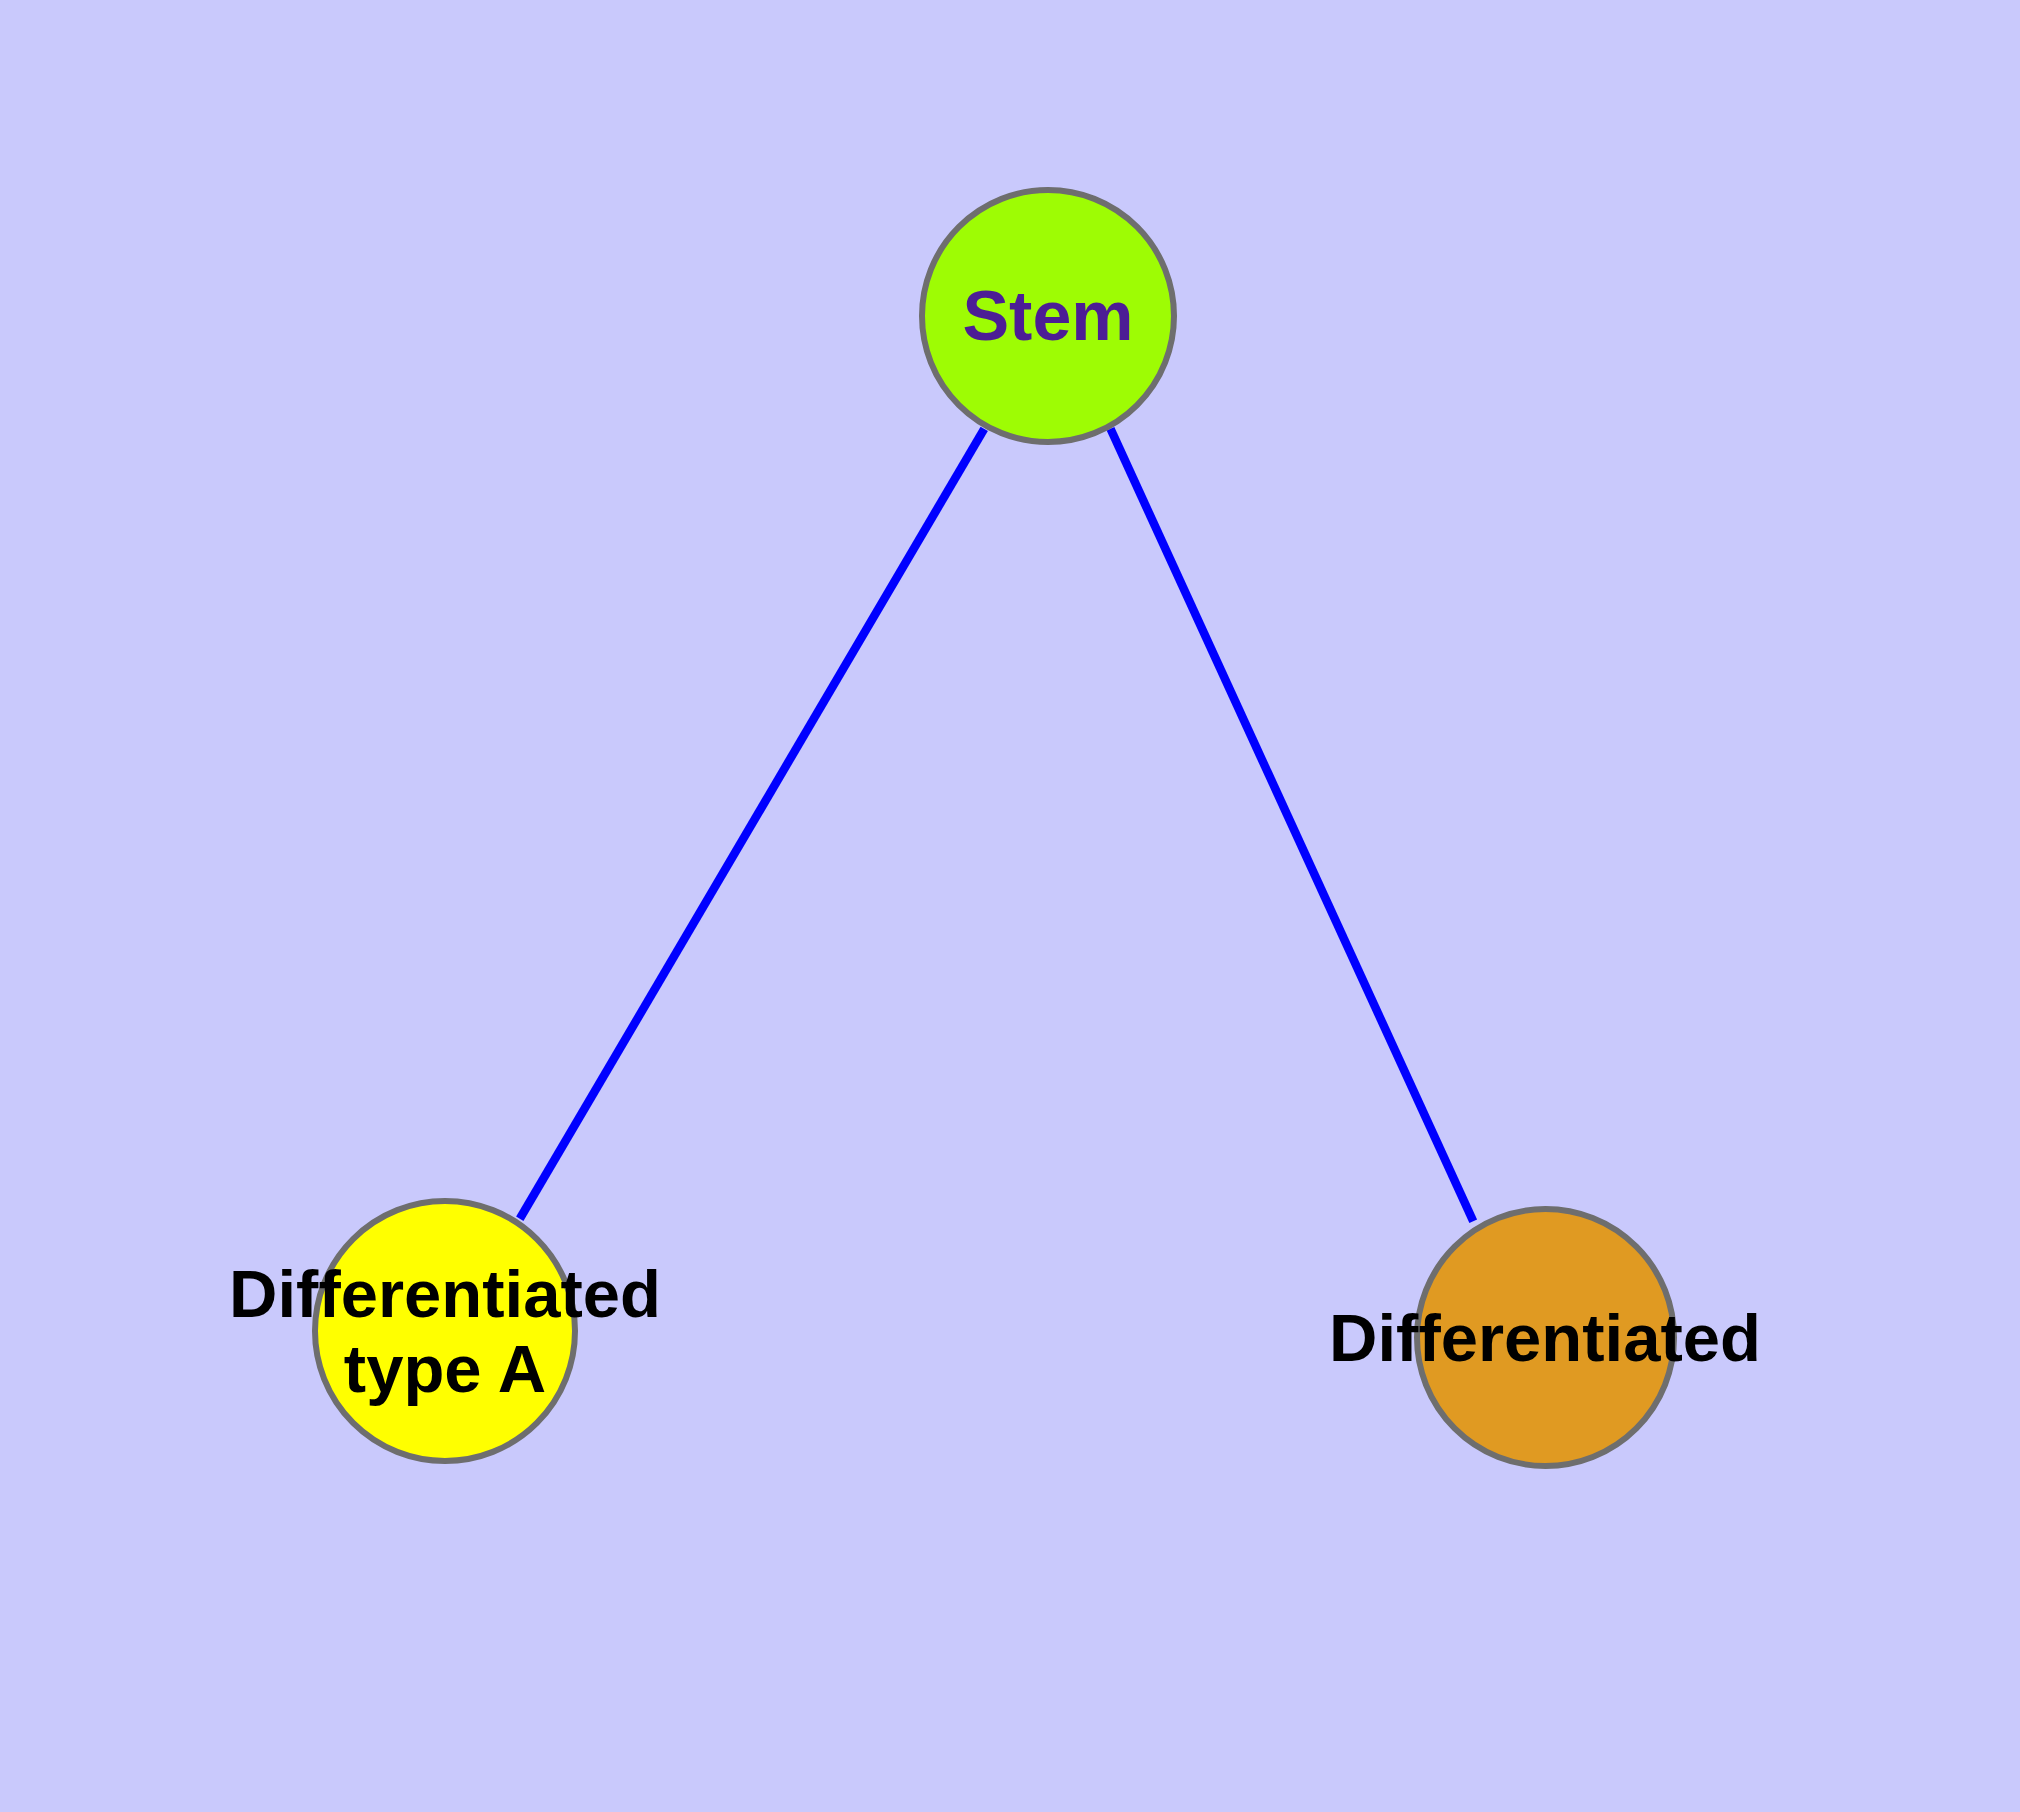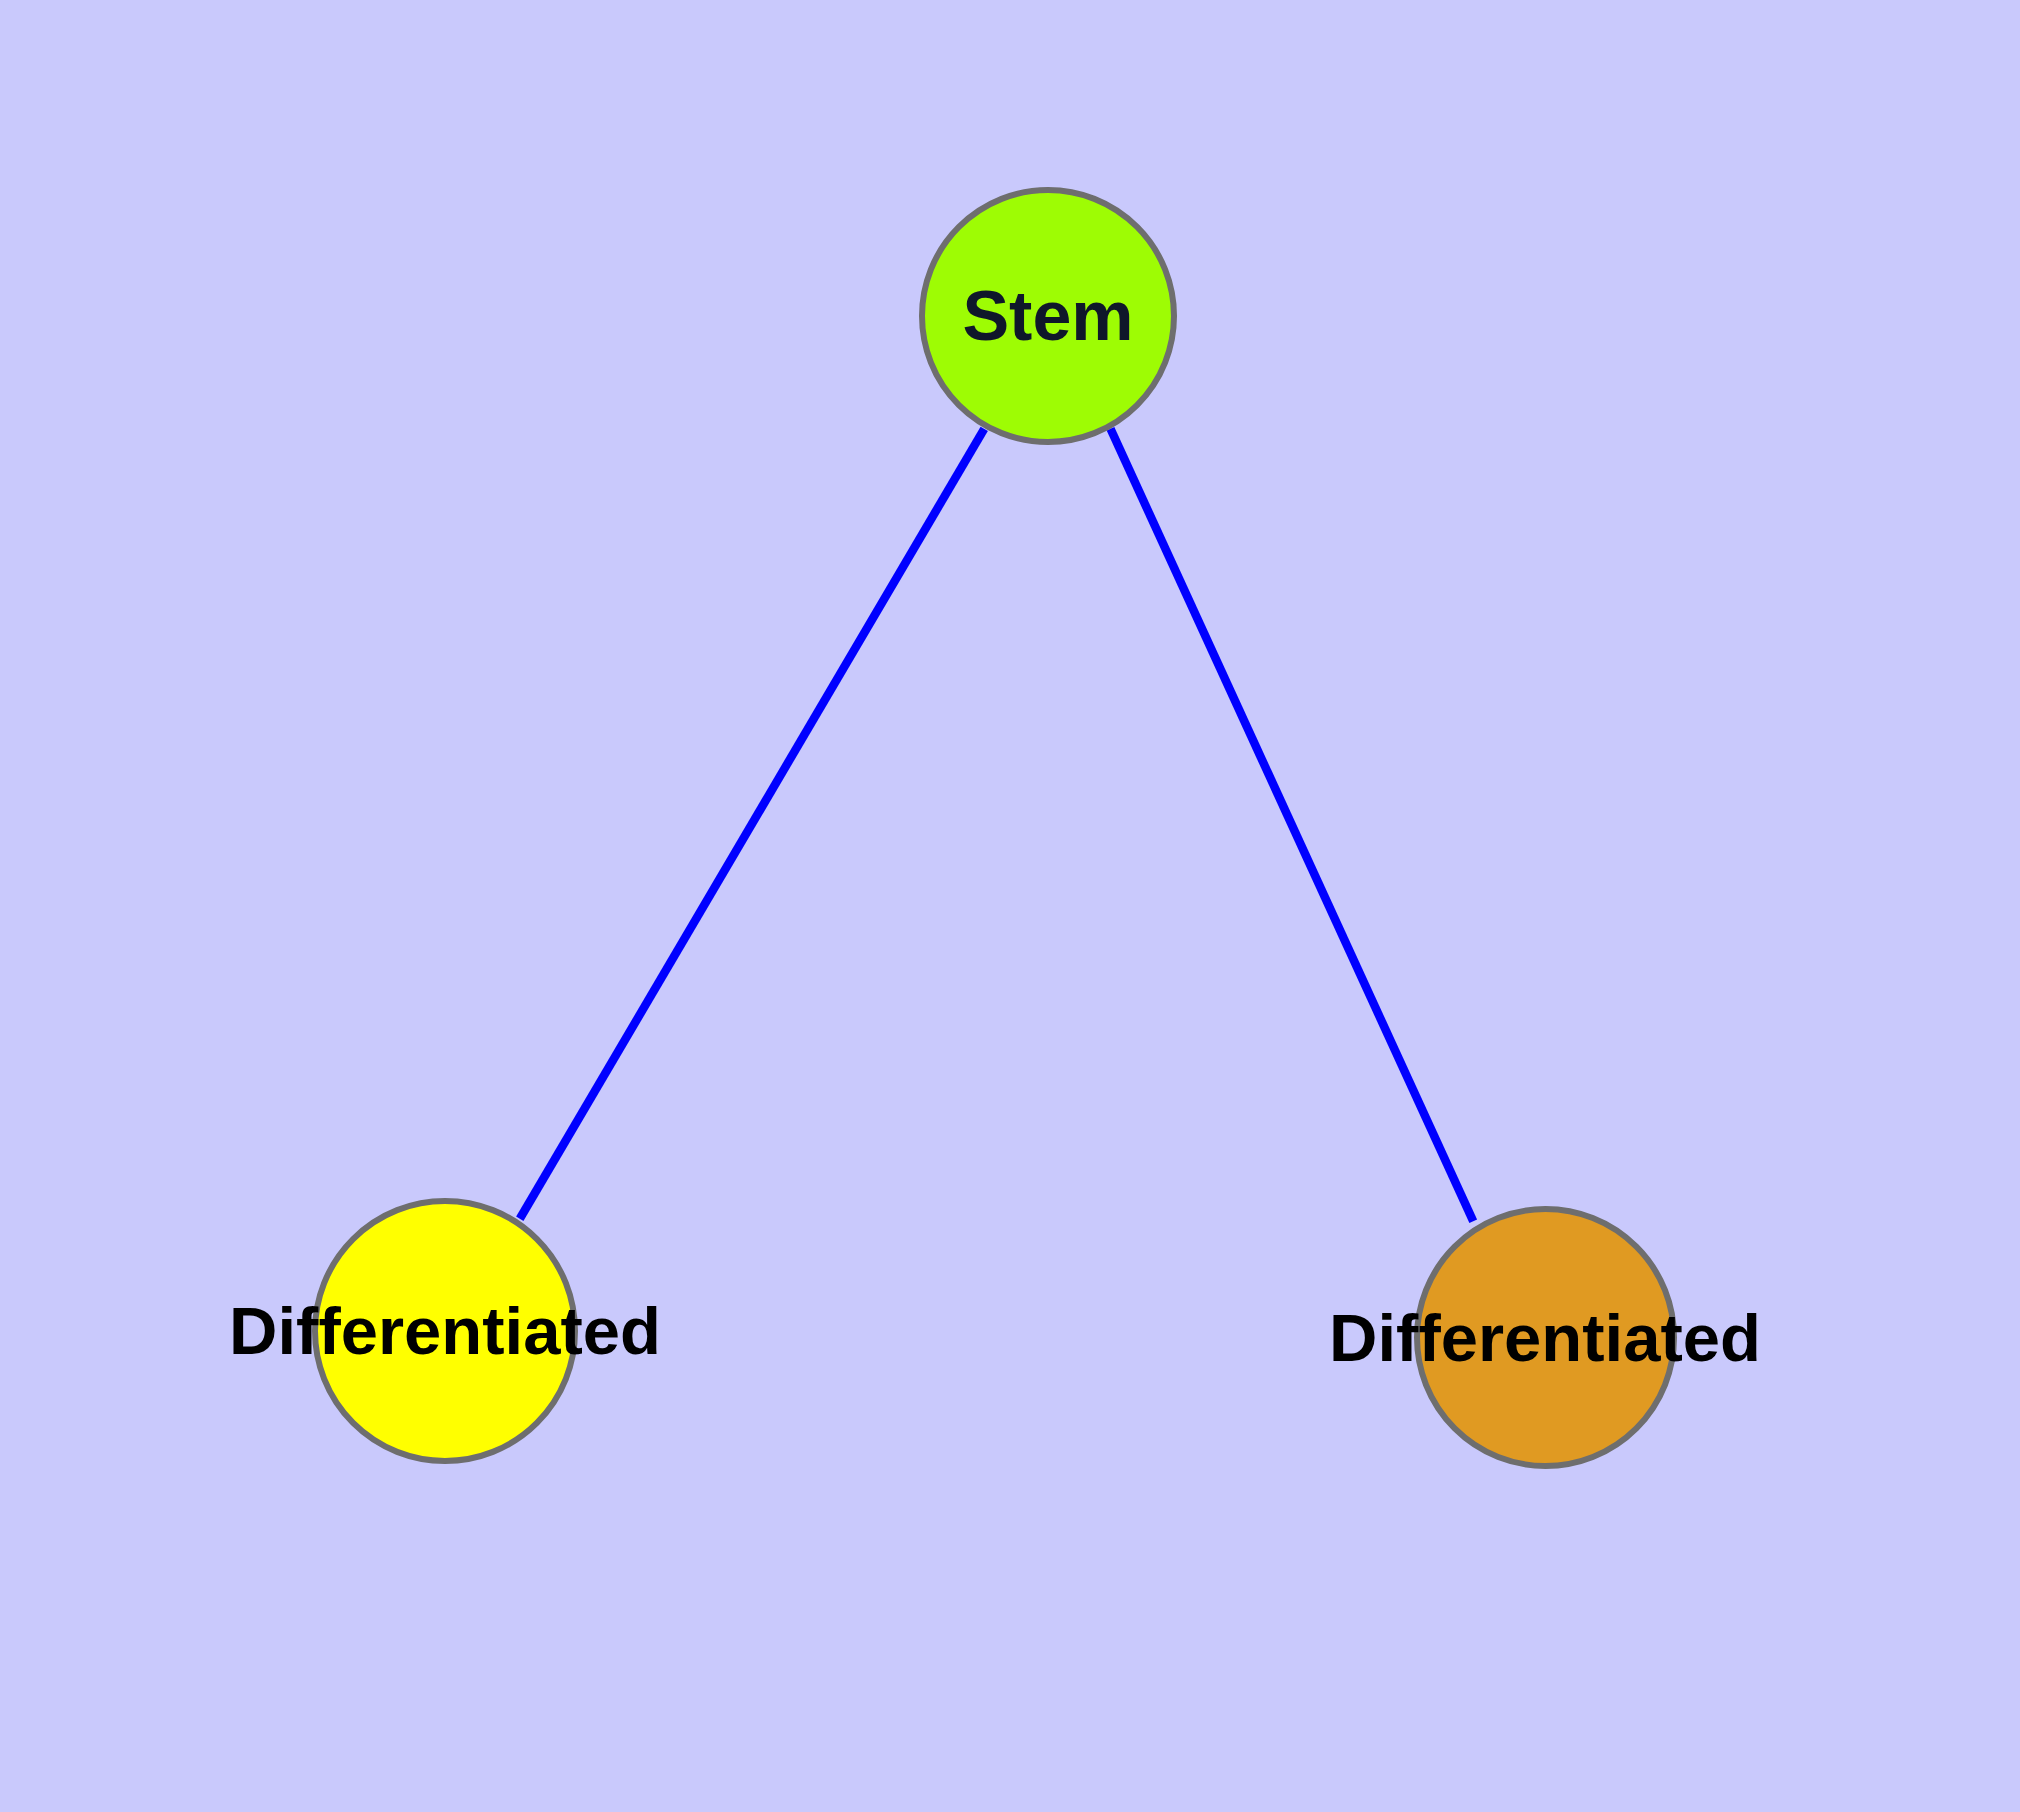--- a/index.html
+++ b/index.html
@@ -114,29 +114,30 @@
 
   <div id="bg-rect" style="background: rgb(201, 201, 252);"></div>
 
   <svg id="graph-svg" viewBox="0 0 2384 2138">
     <line id="edge-0" x1="1161" y1="506" x2="613" y2="1438" stroke="#0000ff" stroke-width="10" stroke-linecap="butt"></line>
     <line id="edge-1" x1="1310" y1="506" x2="1738" y2="1441" stroke="#0000ff" stroke-width="10" stroke-linecap="butt"></line>
   </svg>
 
   <div class="node-group" id="node-stem" style="left: 1048px; top: 316px; width: 258px; height: 258px;">
     <div class="node-circle" style="width: 258px; height: 258px; background: rgb(158, 252, 4); border-color: rgb(110, 110, 110);"></div>
-    <div class="node-label" style="color: #0f172a;">
+    <div class="node-label" style="color: #4c1d95;">
       <span>Stem</span>
     </div>
   </div>
 
   <div class="node-group" id="node-diff-a" style="left: 445px; top: 1331px; width: 266px; height: 266px;">
     <div class="node-circle" style="width: 266px; height: 266px; background: rgb(255, 255, 0); border-color: rgb(110, 110, 110);"></div>
     <div class="node-label" style="color: rgb(0, 0, 0);">
       <span>Differentiated</span><br>
+      <span>type A</span>
     </div>
   </div>
 
   <div class="node-group" id="node-diff-b" style="left: 1545px; top: 1337px; width: 263px; height: 263px;">
     <div class="node-circle" style="width: 263px; height: 263px; background: rgb(224, 154, 34); border-color: rgb(110, 110, 110);"></div>
     <div class="node-label" style="color: rgb(0, 0, 0);">
       <span>Differentiated</span><br>
     </div>
   </div>
 

